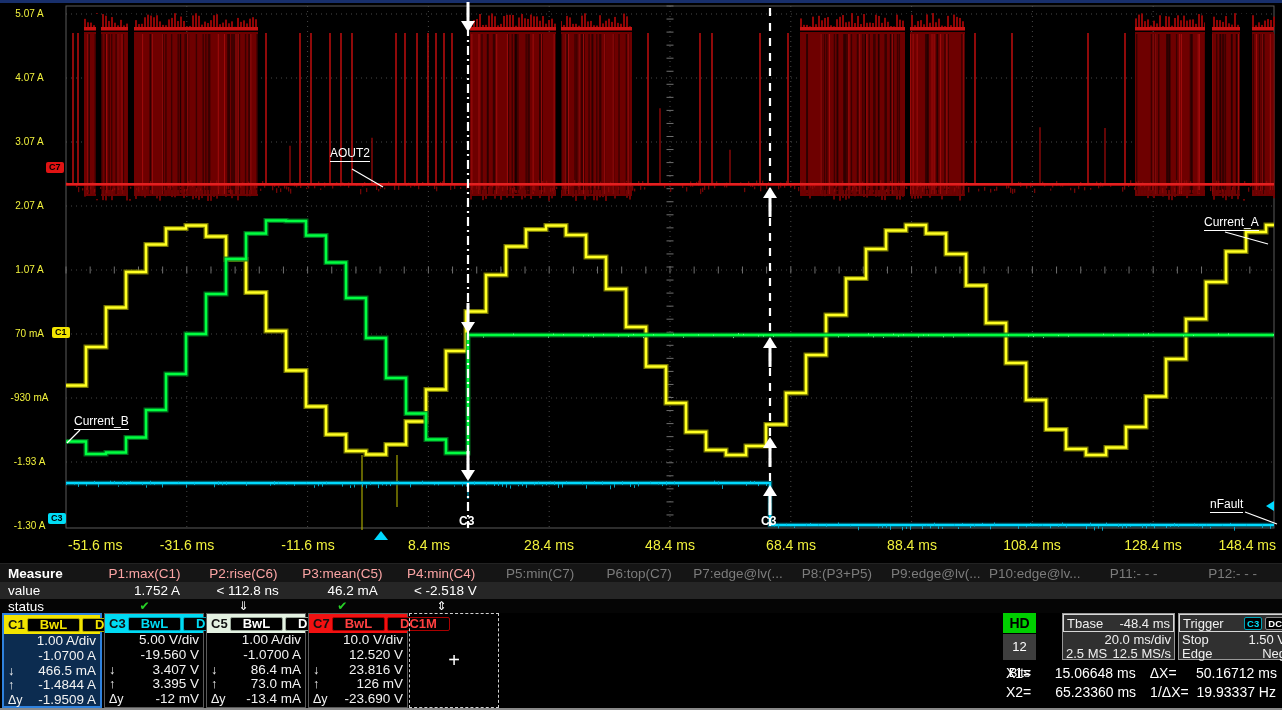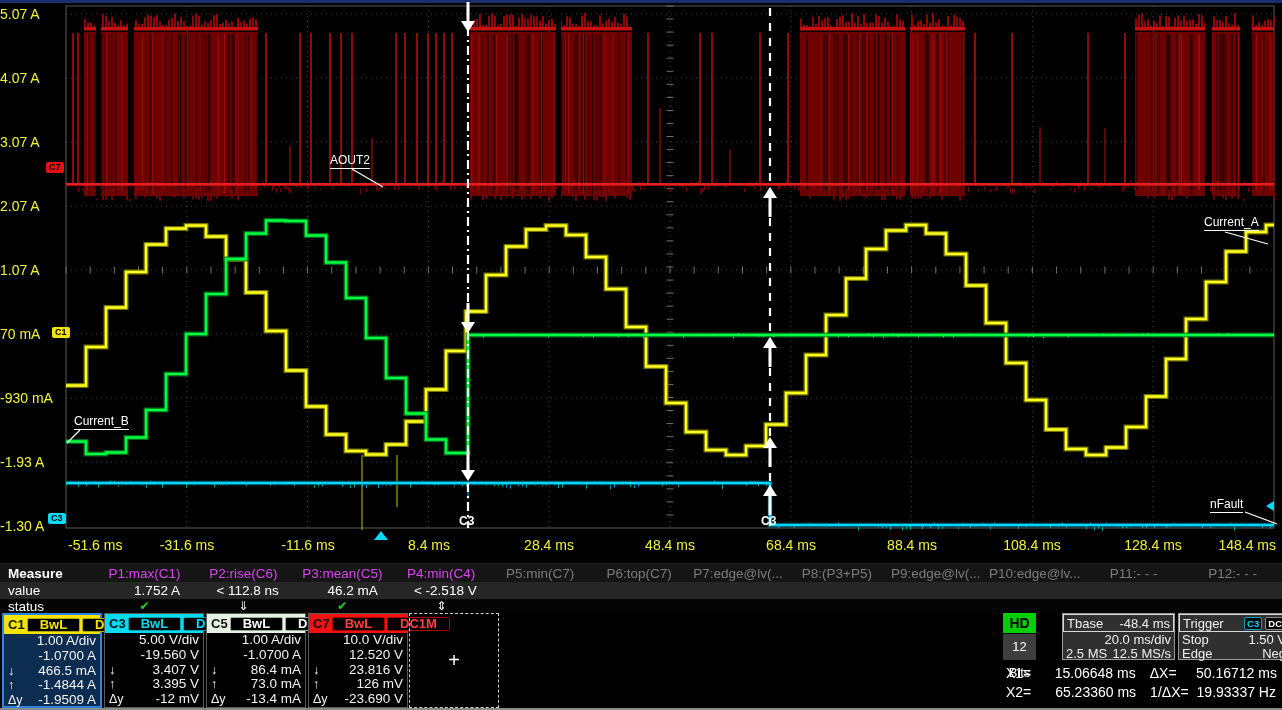--- a/index.html
+++ b/index.html
@@ -3,40 +3,40 @@
 <meta charset="utf-8">
 <style>
   html,body{margin:0;padding:0;background:#000;}
   #screen{position:relative;width:1282px;height:710px;background:#000;overflow:hidden;
           font-family:"Liberation Sans","DejaVu Sans",sans-serif;-webkit-font-smoothing:antialiased;}
   #topline{position:absolute;top:0;left:0;width:1282px;height:3px;background:#182f6b;}
   #botline{position:absolute;bottom:0;left:0;width:1282px;height:2px;background:#8a8a8a;}
 
   
   #wave-svg{position:absolute;top:0;left:0;}
-  .ylab{position:absolute;left:0;width:59px;text-align:left;color:#f2f23c;font-size:14px;line-height:14px;}
+  .ylab{position:absolute;left:0;width:59px;text-align:center;color:#f2f23c;font-size:10px;line-height:14px;}
   .xlab{position:absolute;top:537px;color:#f2f23c;font-size:14px;transform:translateX(-50%);white-space:nowrap;}
   .xlab.first{transform:none;}
   .xlab.last{transform:translateX(-100%);}
   .trace-label{position:absolute;color:#fff;font-size:12px;line-height:13px;border-bottom:1px solid #fff;padding-bottom:1px;white-space:nowrap;}
   .cursor-tag{position:absolute;color:#fff;font-size:12px;font-weight:700;}
   .chmark{position:absolute;font-size:9px;font-weight:700;color:#000;padding:0px 3px;border-radius:2px;line-height:11px;}
   .chmark.c7{background:#e01313;}
   .chmark.c1{background:#f2e400;}
   .chmark.c3{background:#00dcf5;}
 
   
   #measure{position:absolute;top:563px;left:0;width:1282px;border-top:1px solid #222;}
   .mrow{display:grid;grid-template-columns:95px repeat(12,1fr);align-items:center;}
   .mrow.hdr{height:18px;background:#151515;}
   .mrow.val{height:17px;background:#262626;}
   .mrow.st {height:14px;background:#050505;}
   .mside{padding-left:8px;color:#fff;font-size:13.5px;}
   .mside.b{font-weight:700;}
-  .mhead{text-align:center;font-size:13.5px;color:#d946ef;white-space:nowrap;overflow:hidden;}
+  .mhead{text-align:center;font-size:13.5px;color:#fca5a5;white-space:nowrap;overflow:hidden;}
   .mhead.off{color:#7c7c7c;}
   .mval{text-align:right;padding-right:14px;font-size:13.5px;color:#fff;white-space:nowrap;}
   .mst{text-align:center;font-size:12px;line-height:13px;}
   .mst[data-status="ok"]{color:#27d227;font-weight:700;}
   .mst[data-status="warn"]{color:#fff;}
 
   
   .chbox{position:absolute;top:613px;width:100px;height:95px;box-sizing:border-box;
          border:1px solid #5a5a5a;background:#000;}
   .chbox.selected{border:2px solid #2f82de;background:#0c2c50;}
@@ -1477,21 +1477,21 @@
   <div class="xlab" style="left:308px">-11.6 ms</div>
   <div class="xlab" style="left:429px">8.4 ms</div>
   <div class="xlab" style="left:549px">28.4 ms</div>
   <div class="xlab" style="left:670px">48.4 ms</div>
   <div class="xlab" style="left:791px">68.4 ms</div>
   <div class="xlab" style="left:912px">88.4 ms</div>
   <div class="xlab" style="left:1032px">108.4 ms</div>
   <div class="xlab" style="left:1153px">128.4 ms</div>
   <div class="xlab last" style="left:1276px">148.4 ms</div>
 
-  <div class="trace-label" style="left:330px;top:154px">AOUT2</div>
+  <div class="trace-label" style="left:330px;top:147px">AOUT2</div>
   <div class="trace-label" style="left:1204px;top:216px">Current_A</div>
   <div class="trace-label" style="left:74px;top:415px">Current_B</div>
   <div class="trace-label" style="left:1210px;top:498px">nFault</div>
 
   <div class="cursor-tag" style="left:459px;top:514px">C3</div>
   <div class="cursor-tag" style="left:761px;top:514px">C3</div>
 
   <div id="measure">
     <div class="mrow hdr">
       <div class="mside b">Measure</div>

